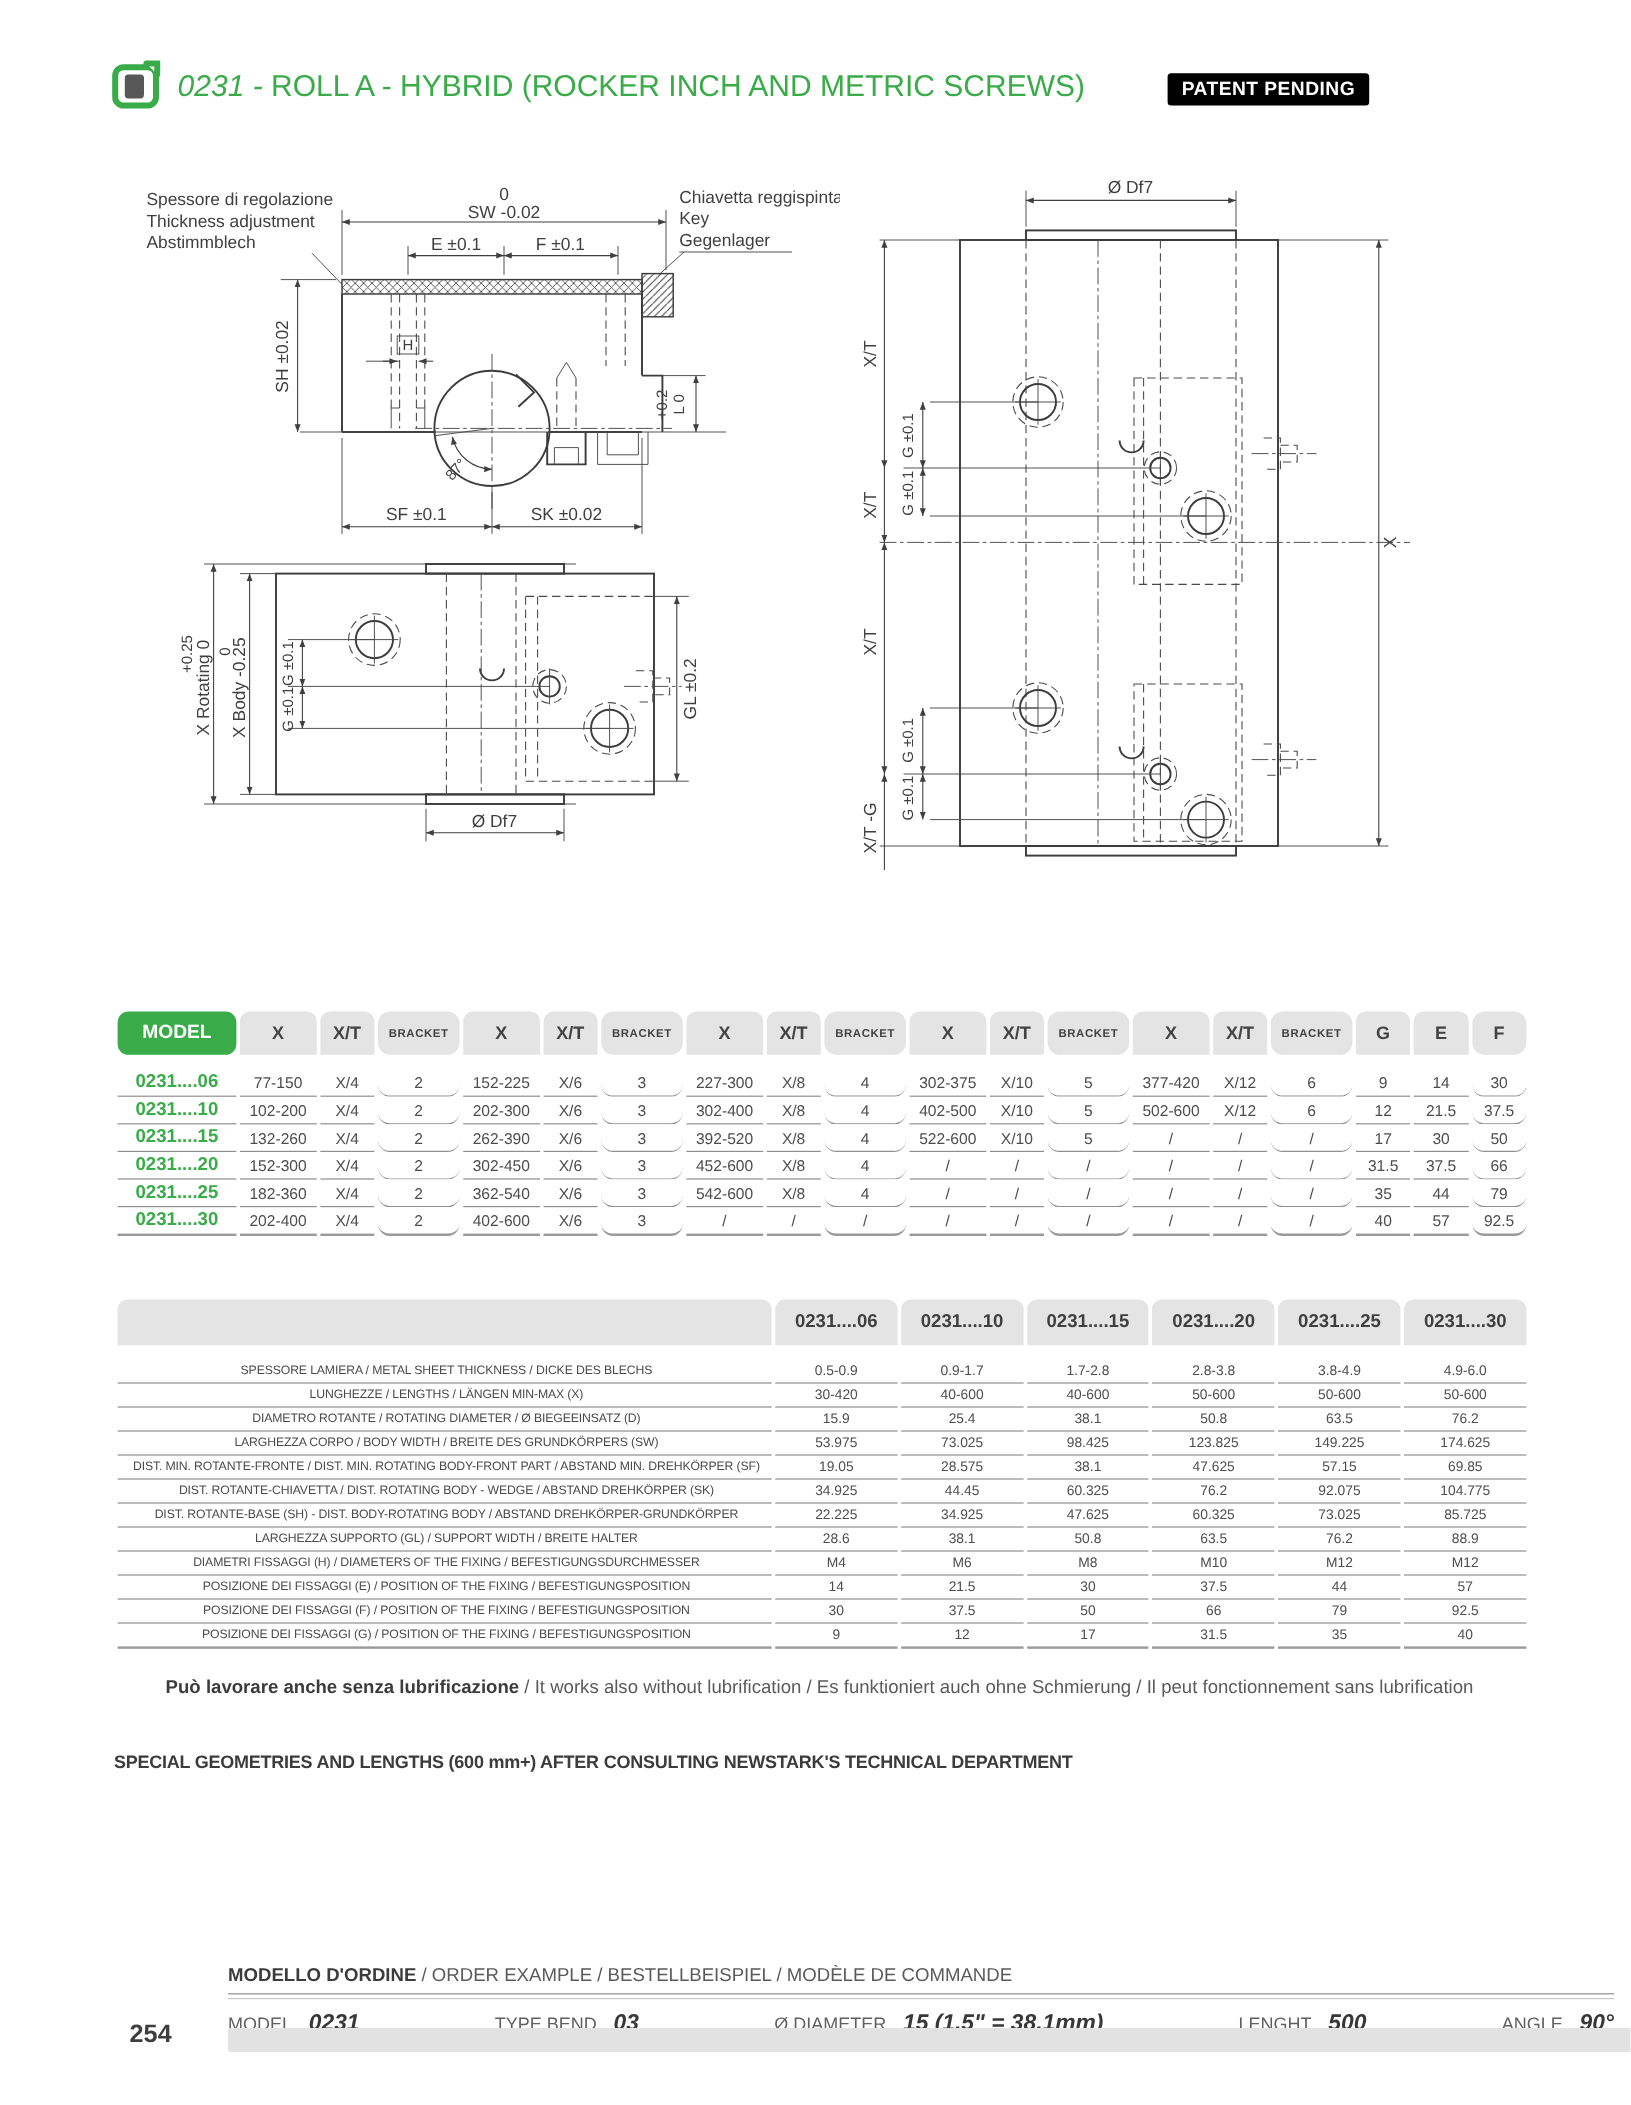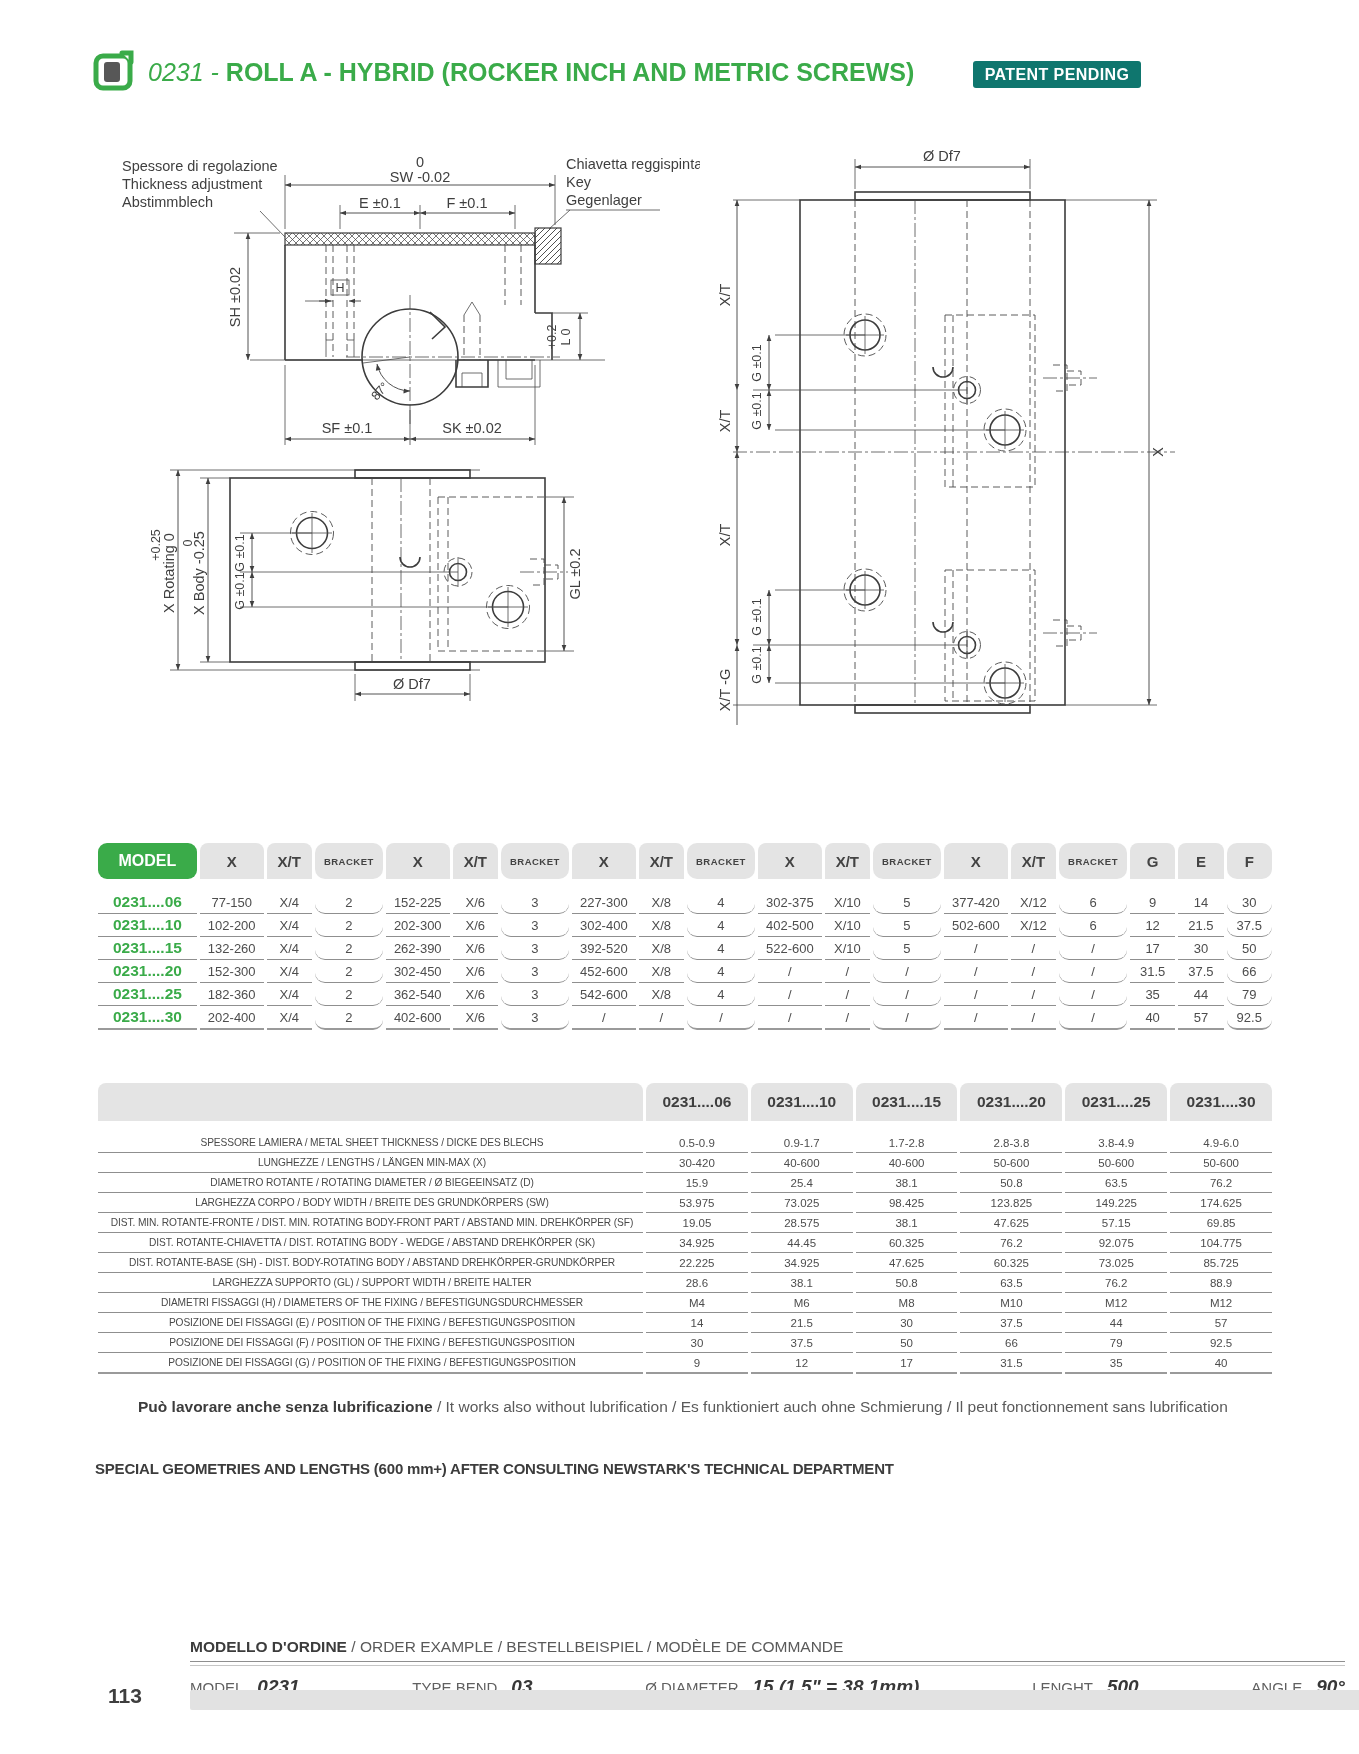--- a/index.html
+++ b/index.html
@@ -2,22 +2,22 @@
 <html><head>
 <meta charset="utf-8">
 <style>
   html,body{margin:0;padding:0;background:#fff;}
   .page{position:relative;width:1359px;height:1754px;background:#fff;overflow:hidden;
         font-family:"Liberation Sans", sans-serif;color:#4a4a4a;}
   
   .hdr-icon{position:absolute;left:92px;top:50px;width:44px;height:44px;}
   .hdr-title{position:absolute;left:148px;top:58px;font-size:25px;color:#3aab49;white-space:nowrap;}
   .hdr-title .pre{font-weight:normal;font-style:italic;}
-  .hdr-title .main{font-weight:bold;}
-  .badge{position:absolute;left:973px;top:61px;width:168px;height:27px;background:#0f766e;
+  .hdr-title .main{font-weight:normal;}
+  .badge{position:absolute;left:973px;top:61px;width:168px;height:27px;background:#000000;
          color:#fff;font-weight:bold;font-size:16px;text-align:center;line-height:27px;
          border-radius:3px;letter-spacing:.4px;}
   
   svg.sv{position:absolute;}
   #dvl{left:100px;top:145px;}
   #dvr{left:705px;top:145px;}
   .ln{stroke:#3c3c3c;stroke-width:1.6;fill:none;}
   .tn{stroke:#4a4a4a;stroke-width:.8;fill:none;}
   .dsh{stroke:#4a4a4a;stroke-width:.9;fill:none;stroke-dasharray:7 4;}
   .cdot{stroke:#4a4a4a;stroke-width:.8;fill:none;stroke-dasharray:14 3 3 3;}
@@ -589,15 +589,15 @@
         <span class="lab">LENGHT</span>
         <span class="val">500</span>
       </div>
       <div class="ofield">
         <span class="lab">ANGLE</span>
         <span class="val">90°</span>
       </div>
     </div>
   </div>
 
-  <div class="pageno">113</div>
+  <div class="pageno">254</div>
   <div class="footbar"></div>
 </div>
 
 </body></html>

